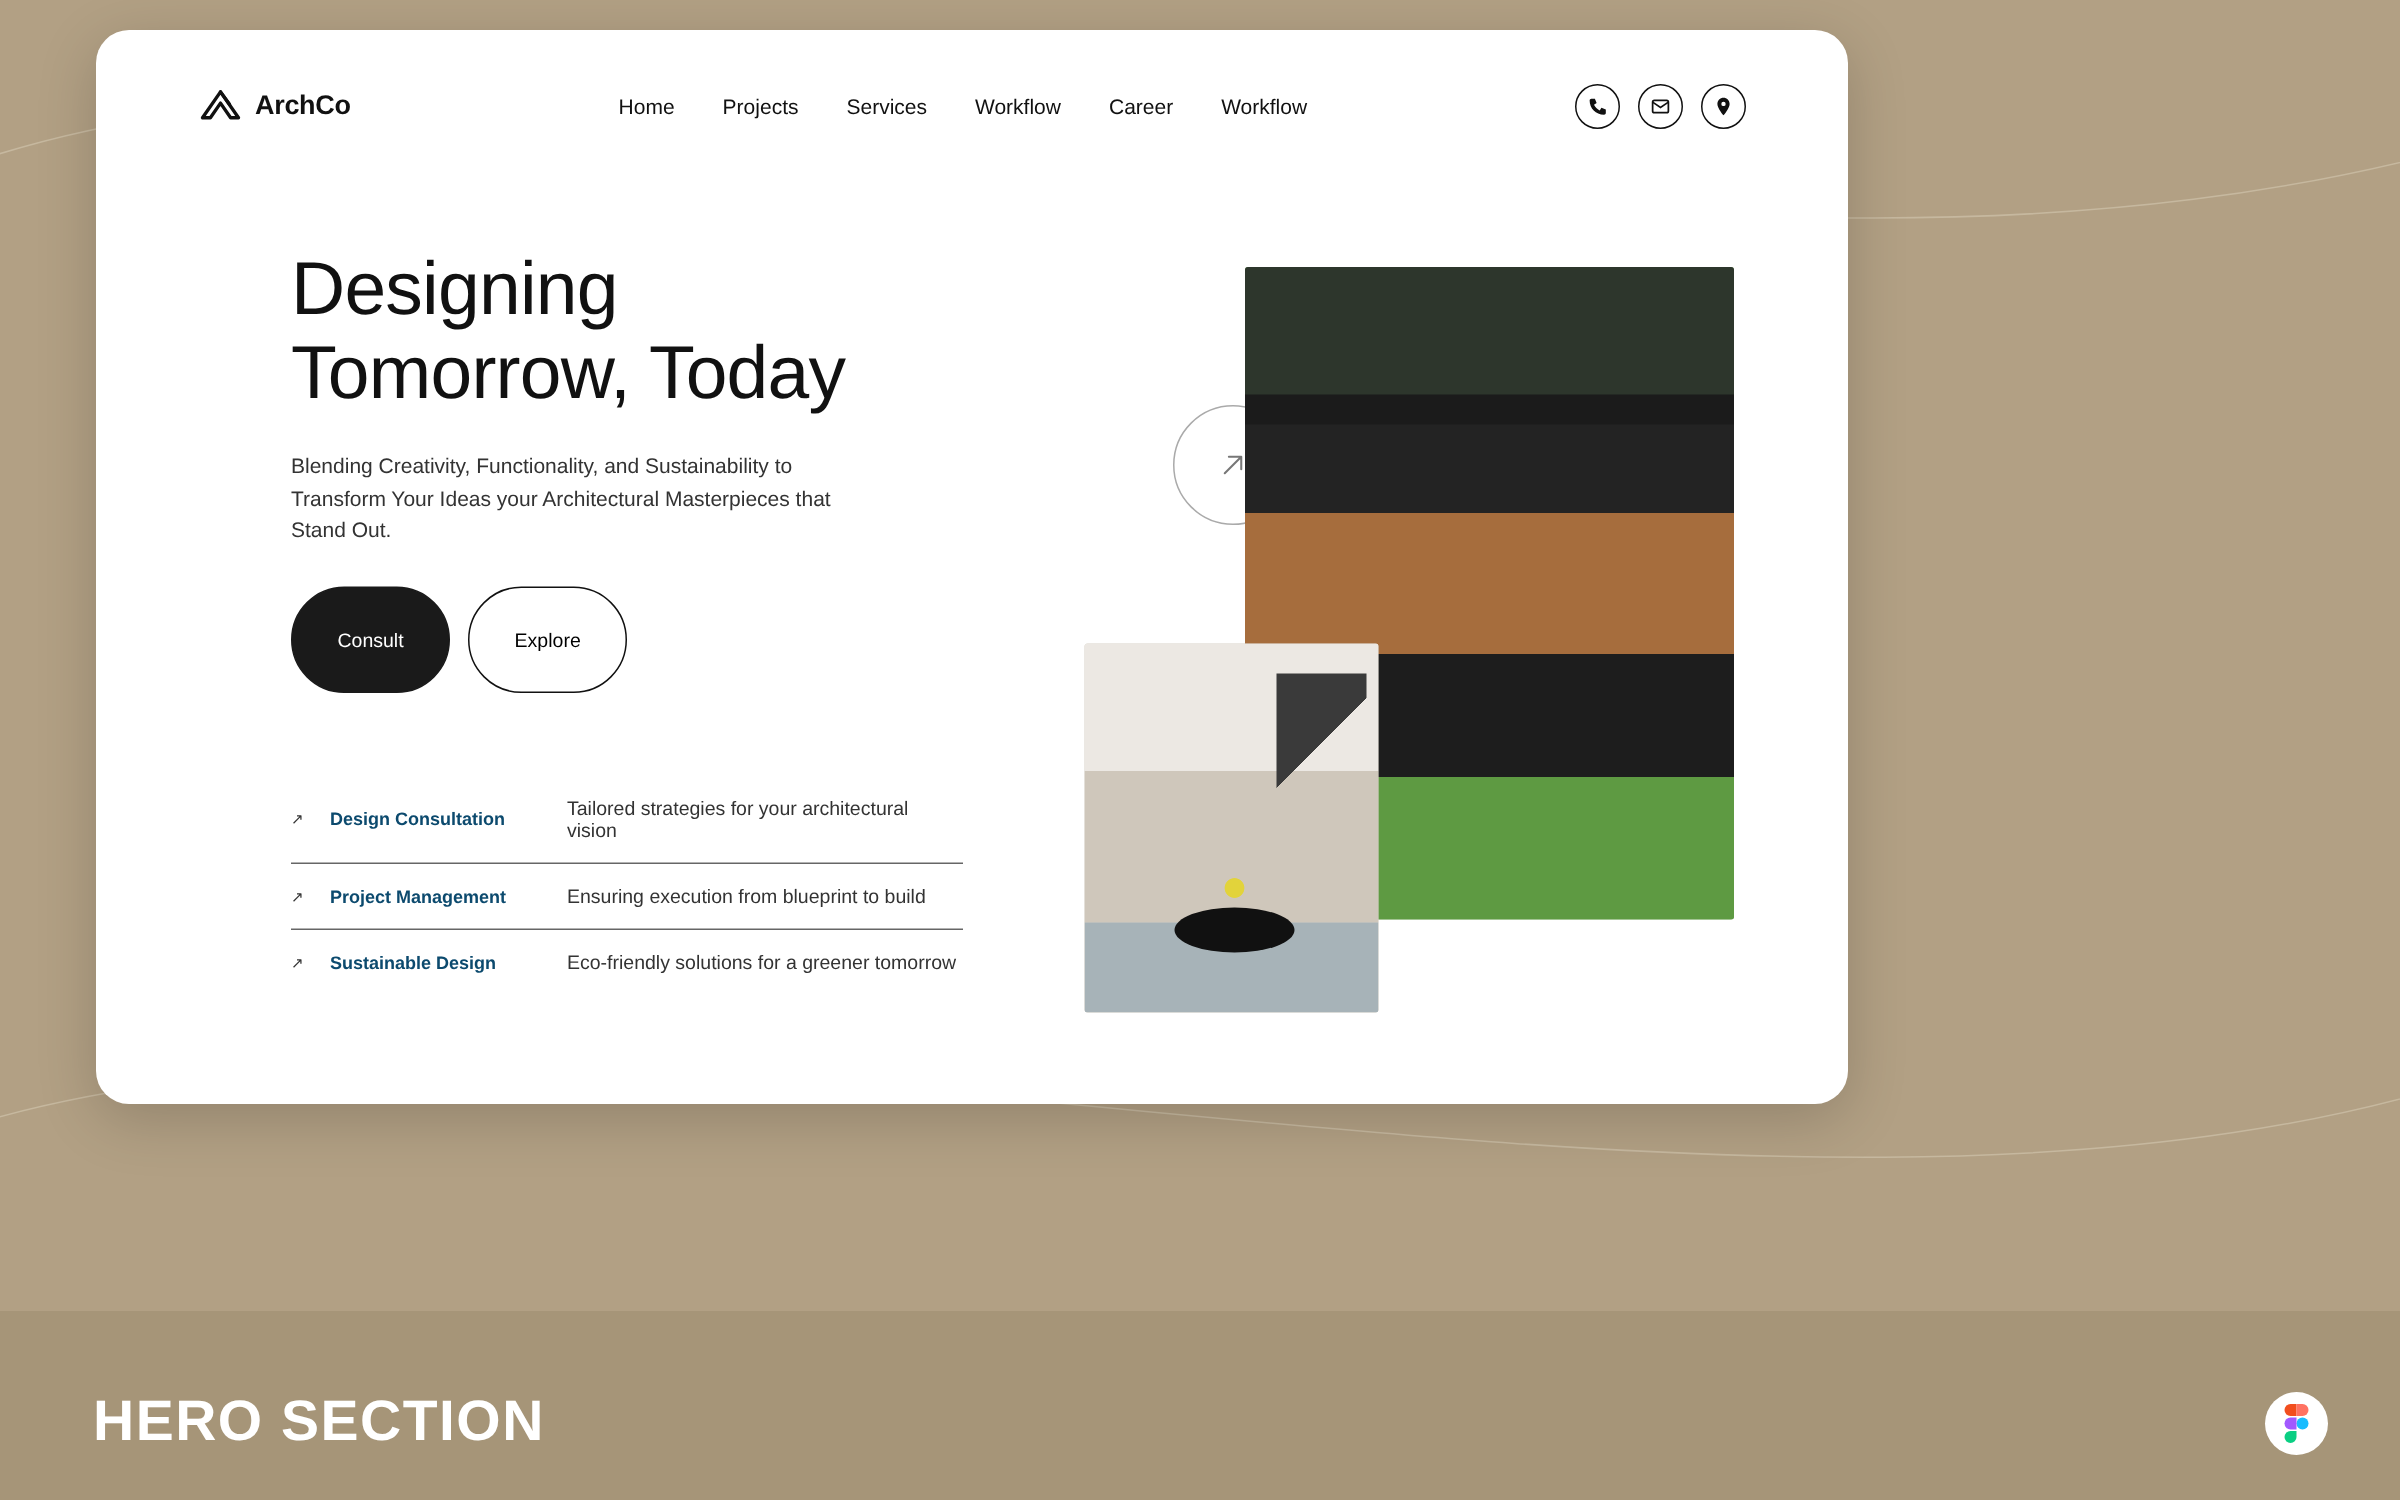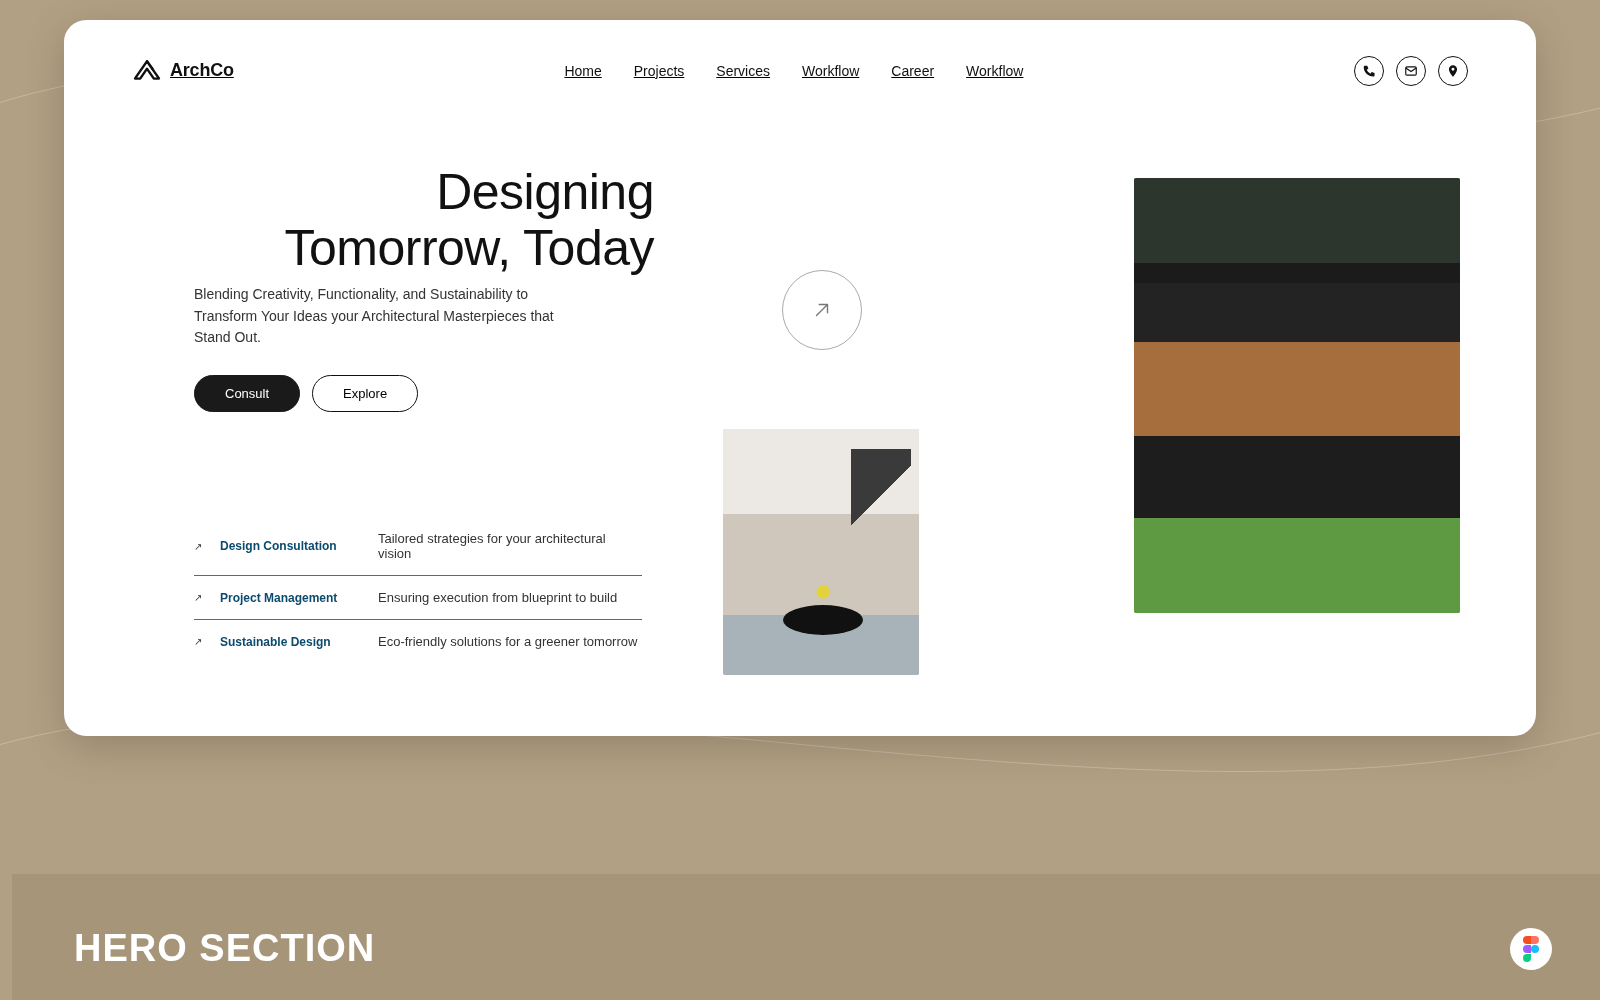--- a/index.html
+++ b/index.html
@@ -16,27 +16,26 @@
     position: absolute;
     inset: 0;
     pointer-events: none;
   }
   .bg-curves svg { width: 100%; height: 100%; }
 
   .card {
     position: absolute;
     top: 20px;
     left: 64px;
-    width: 1472px;
+    width: 1168px;
     height: 716px;
     background: #fff;
     border-radius: 22px;
     box-shadow: 0 10px 40px rgba(0,0,0,.18);
     overflow: hidden;
-    text-decoration: underline;
   }
 
   
   header {
     display: flex;
     align-items: center;
     padding: 25px 68px 0 68px;
     height: 76px;
   }
   .logo {
@@ -88,36 +87,35 @@
     top: 144px;
     left: 130px;
     width: 460px;
   }
   h1 {
     font-size: 50px;
     font-weight: 500;
     line-height: 1.12;
     letter-spacing: -.5px;
     color: #111;
-    margin-bottom: 8px;
-    text-align: right;
+    margin-bottom: 24px;
   }
   .subhead {
     font-size: 14px;
     line-height: 1.55;
     color: #333;
     max-width: 380px;
   }
   .btn-row {
     margin-top: 26px;
     display: flex;
     gap: 12px;
   }
   .btn {
-    padding: 10px 30px;
+    padding: 27px 30px;
     border-radius: 999px;
     font-size: 13px;
     cursor: pointer;
     border: 1px solid #111;
     background: #fff;
     font-weight: 500;
   }
   .btn.primary {
     background: #1a1a1a;
     color: #fff;
@@ -186,21 +184,21 @@
     cursor: pointer;
   }
   .srv-item:last-child { border-bottom: none; }
   .srv-item .srv-icon { font-size: 10px; color:#333;}
   .srv-item .srv-title { font-size: 12px; font-weight: 700; color:#0c4a6e;}
   .srv-item .srv-desc { font-size: 13px; color:#333;}
 
   
   .banner {
     position: absolute;
-    left: 12px; right: 0;
+    left: 0; right: 0;
     top: 874px;
     height: 126px;
     background: #a69578;
     display: flex;
     align-items: flex-end;
     padding: 0 62px 30px;
   }
   .banner-title {
     font-size: 38px;
     font-weight: 800;

